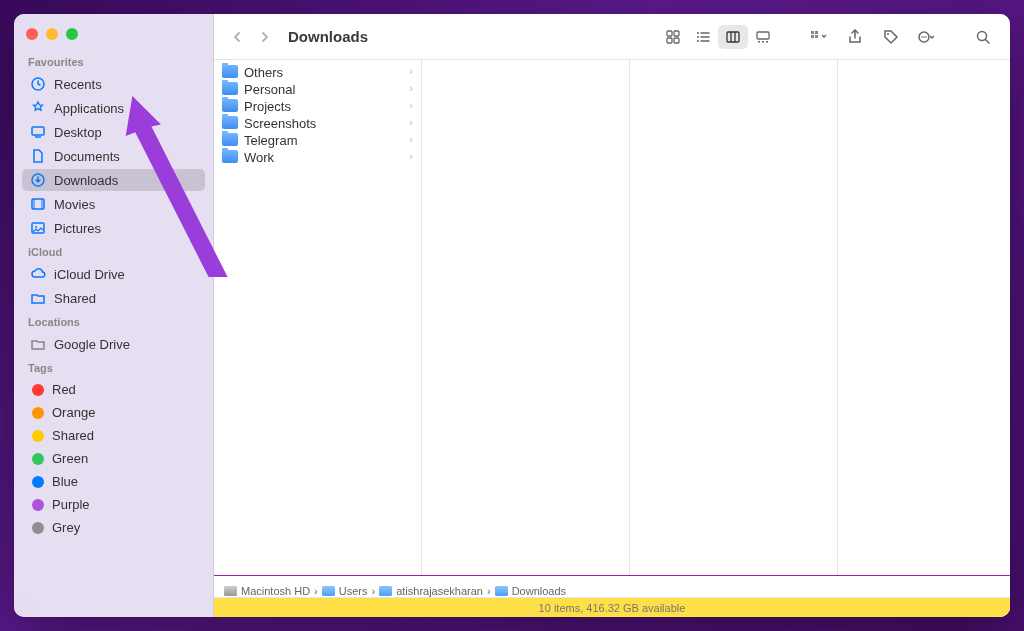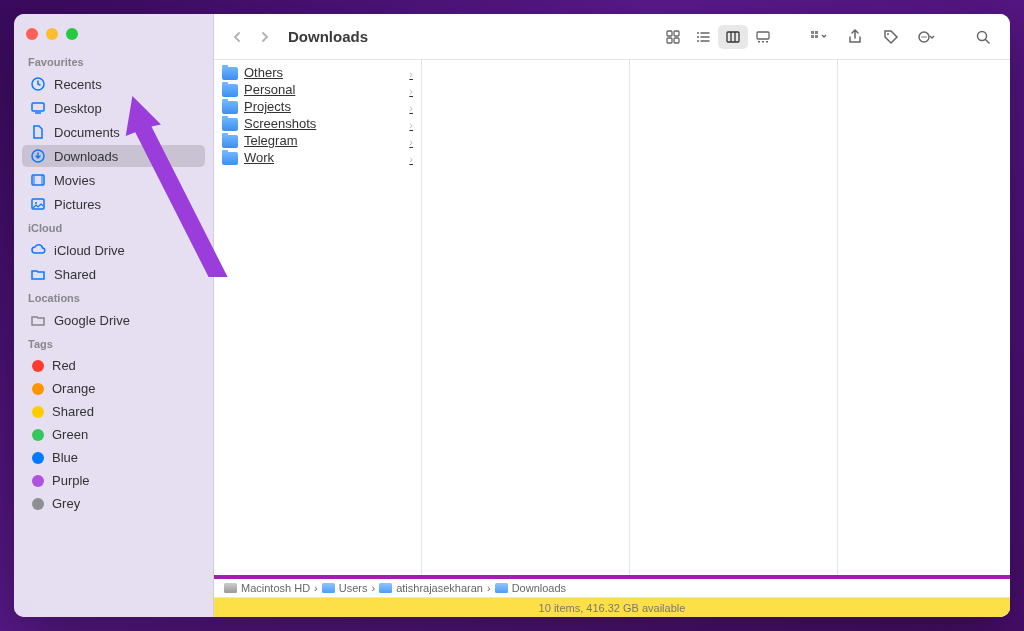--- a/index.html
+++ b/index.html
@@ -24,26 +24,26 @@
 .title { font-size: 15px; font-weight: 600; color: #3a3a3a; margin-left: 6px; }
 .spacer { flex: 1; }
 .tool-group { display: flex; background: transparent; border-radius: 6px; }
 .tool-btn { width: 30px; height: 24px; display: flex; align-items: center; justify-content: center; color: #666; border-radius: 5px; }
 .tool-btn.active { background: rgba(0,0,0,.09); color: #333; }
 .tool-sep { width: 14px; }
 .content { flex: 1; display: flex; position: relative; }
 .column { border-right: 1px solid #e5e5e5; height: 100%; overflow-y: auto; }
 .col1 { width: 208px; padding: 4px 0; }
 .col2 { width: 208px; } .col3 { width: 208px; } .col4 { flex: 1; border-right: none; }
-.folder-row { display: flex; align-items: flex-end; padding: 1px 8px; font-size: 13px; color: #333; gap: 6px; text-decoration: underline; }
+.folder-row { display: flex; align-items: flex-start; padding: 1px 8px; font-size: 13px; color: #333; gap: 6px; }
 .folder-icon { width: 16px; height: 13px; background: linear-gradient(#6fb5ff,#3e8ef0); border-radius: 2px; position: relative; flex-shrink: 0; }
 .folder-icon::before { content: ""; position: absolute; top: -2px; left: 0; width: 6px; height: 3px; background: #6fb5ff; border-radius: 1px 1px 0 0; }
 .folder-name { flex: 1; }
 .chev { color: #bbb; font-size: 11px; }
-.pathbar { height: 22px; border-top: 4px solid #a21caf; display: flex; align-items: center; padding: 0 10px; font-size: 11px; color: #666; gap: 4px; }
+.pathbar { height: 22px; border-top: 1px solid #a21caf; display: flex; align-items: flex-end; padding: 0 10px; font-size: 11px; color: #666; gap: 4px; }
 .path-seg { display: flex; align-items: center; gap: 4px; }
 .mini-folder { width: 13px; height: 10px; background: linear-gradient(#8cc5ff,#4e9ef5); border-radius: 1.5px; position: relative; }
 .mini-folder.hd { background: linear-gradient(#ccc,#999); }
 .statusbar { height: 20px; border-top: 1px solid #e5e5e5; background: #fde047; display: flex; align-items: center; justify-content: center; font-size: 11px; color: #777; }
 .arrow-annotation { position: absolute; left: 105px; top: 96px; width: 150px; height: 200px; pointer-events: none; z-index: 100; }
 svg { display: block; }
 </style>
 </head>
 <body>
 
@@ -58,20 +58,28 @@
 
     <div class="section-label">Favourites</div>
     <div class="side-item">
         <span class="side-icon">
           <svg width="16" height="16" viewBox="0 0 16 16">
             <circle cx="8" cy="8" r="6" fill="none" stroke="currentColor" stroke-width="1.5"></circle>
             <path d="M8 5v3l2 1" stroke="currentColor" stroke-width="1.5" fill="none" stroke-linecap="round"></path>
           </svg>
         </span>
         <span>Recents</span>
+      </div>
+    <div class="side-item">
+        <span class="side-icon">
+          <svg width="16" height="16" viewBox="0 0 16 16">
+            <path d="M8 2l1.5 3 3 .3-2.2 2 .7 3-3-1.7-3 1.7.7-3L3.5 5.3l3-.3z" fill="none" stroke="currentColor" stroke-width="1.3"></path>
+          </svg>
+        </span>
+        <span>Applications</span>
       </div>
     <div class="side-item">
         <span class="side-icon">
           <svg width="16" height="16" viewBox="0 0 16 16">
             <rect x="2" y="3" width="12" height="8" rx="1" fill="none" stroke="currentColor" stroke-width="1.5"></rect>
             <path d="M5 13h6" stroke="currentColor" stroke-width="1.5"></path>
           </svg>
         </span>
         <span>Desktop</span>
       </div>

